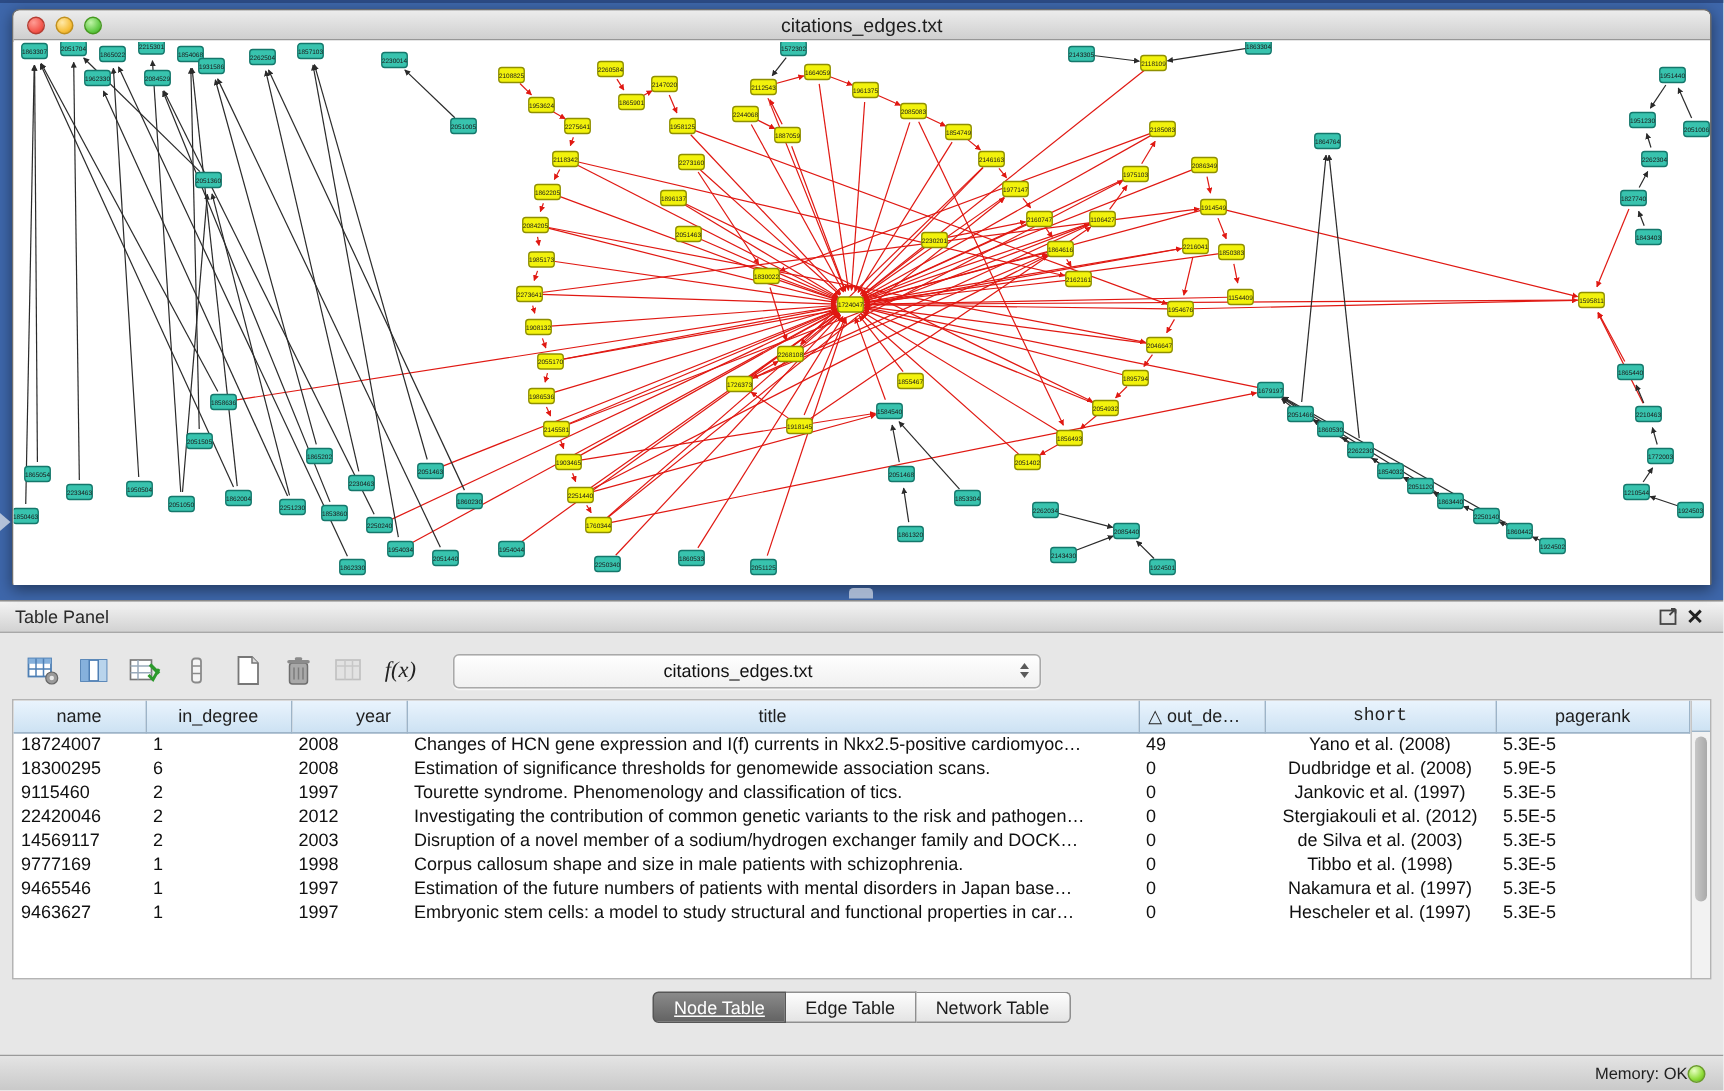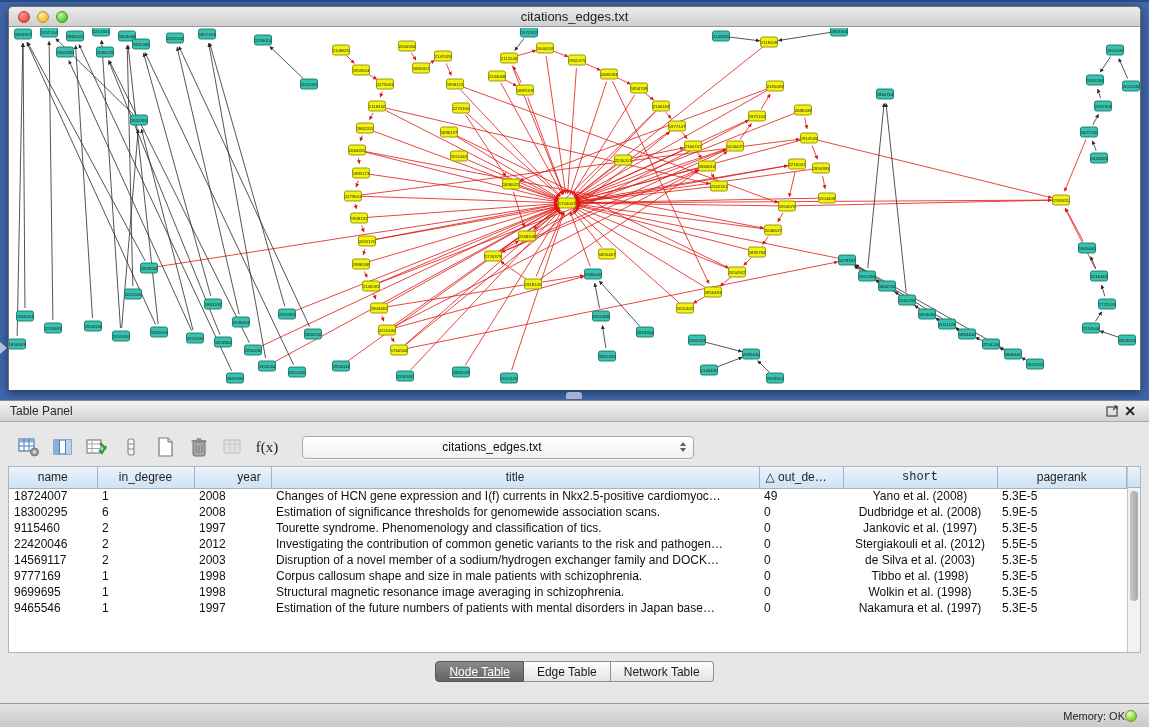--- a/index.html
+++ b/index.html
@@ -56,21 +56,21 @@
   .tp-header .spacer { flex:1; }
   .hdr-icon { display:flex; align-items:center; justify-content:center; width:18px; height:16px; cursor:default; }
   .close-x { font-size:14px; font-weight:bold; color:#222; line-height:14px; }
 
   
   .tp-body { height:281px; background:#e7e7e7; position:relative; }
 
   .toolbar { display:flex; align-items:center; gap:4px; padding:10px 12px 2px 14px; height:42px; }
   .tbtn { width:30px; height:28px; display:flex; align-items:center; justify-content:center; border-radius:4px; }
   .tbtn.disabled { opacity:.4; }
-  .fx { font-family:"Liberation Serif", serif; font-size:15px; color:#222; }
+  .fx { font-family:"Liberation Serif", serif; font-style:italic; font-size:15px; color:#222; }
   .dropdown {
     margin-left:16px; width:392px; height:23px;
     background:linear-gradient(#ffffff,#f0f0f0);
     border:1px solid #a9a9a9; border-radius:4px;
     display:flex; align-items:center; padding:0 7px; font-size:12px; color:#111;
     box-shadow:0 1px 1px rgba(255,255,255,.8);
   }
   .dropdown .dd-label { flex:1; text-align:center; overflow:hidden; white-space:nowrap; }
   .dd-arrows { display:flex; flex-direction:column; align-items:center; gap:2px; padding-left:6px; }
   .arr-up { width:0; height:0; border-left:3.5px solid transparent; border-right:3.5px solid transparent; border-bottom:4.5px solid #5a5a5a; }
@@ -989,35 +989,35 @@
             <tr>
               <td>9777169</td>
               <td>1</td>
               <td>1998</td>
               <td>Corpus callosum shape and size in male patients with schizophrenia.</td>
               <td>0</td>
               <td>Tibbo et al. (1998)</td>
               <td>5.3E-5</td>
             </tr>
             <tr>
-              <td>9699695</td>
-              <td>1</td>
-              <td>1998</td>
-              <td>Structural magnetic resonance image averaging in schizophrenia.</td>
-              <td>0</td>
-              <td>Wolkin et al. (1998)</td>
-              <td>5.3E-5</td>
-            </tr>
-            <tr>
               <td>9465546</td>
               <td>1</td>
               <td>1997</td>
               <td>Estimation of the future numbers of patients with mental disorders in Japan base…</td>
               <td>0</td>
               <td>Nakamura et al. (1997)</td>
+              <td>5.3E-5</td>
+            </tr>
+            <tr>
+              <td>9463627</td>
+              <td>1</td>
+              <td>1997</td>
+              <td>Embryonic stem cells: a model to study structural and functional properties in car…</td>
+              <td>0</td>
+              <td>Hescheler et al. (1997)</td>
               <td>5.3E-5</td>
             </tr>
           </tbody>
       </table>
       <div class="vscroll">
         <div class="cap"></div>
         <div class="thumb"></div>
       </div>
     </div>
 

